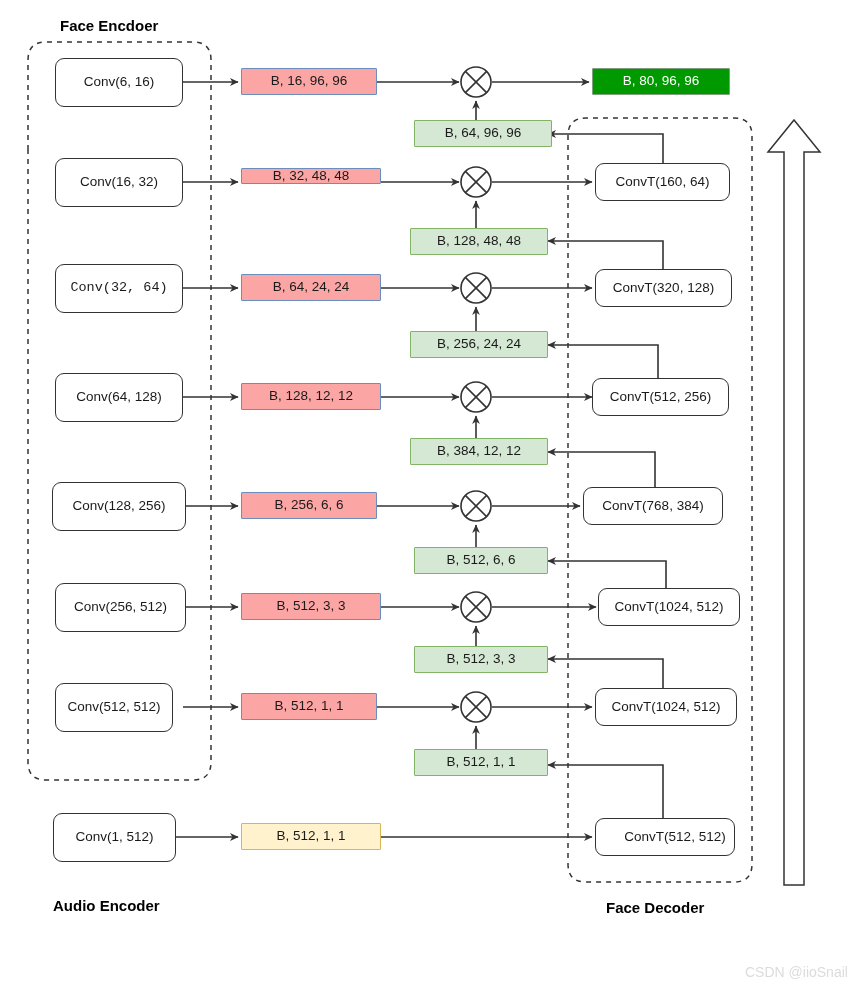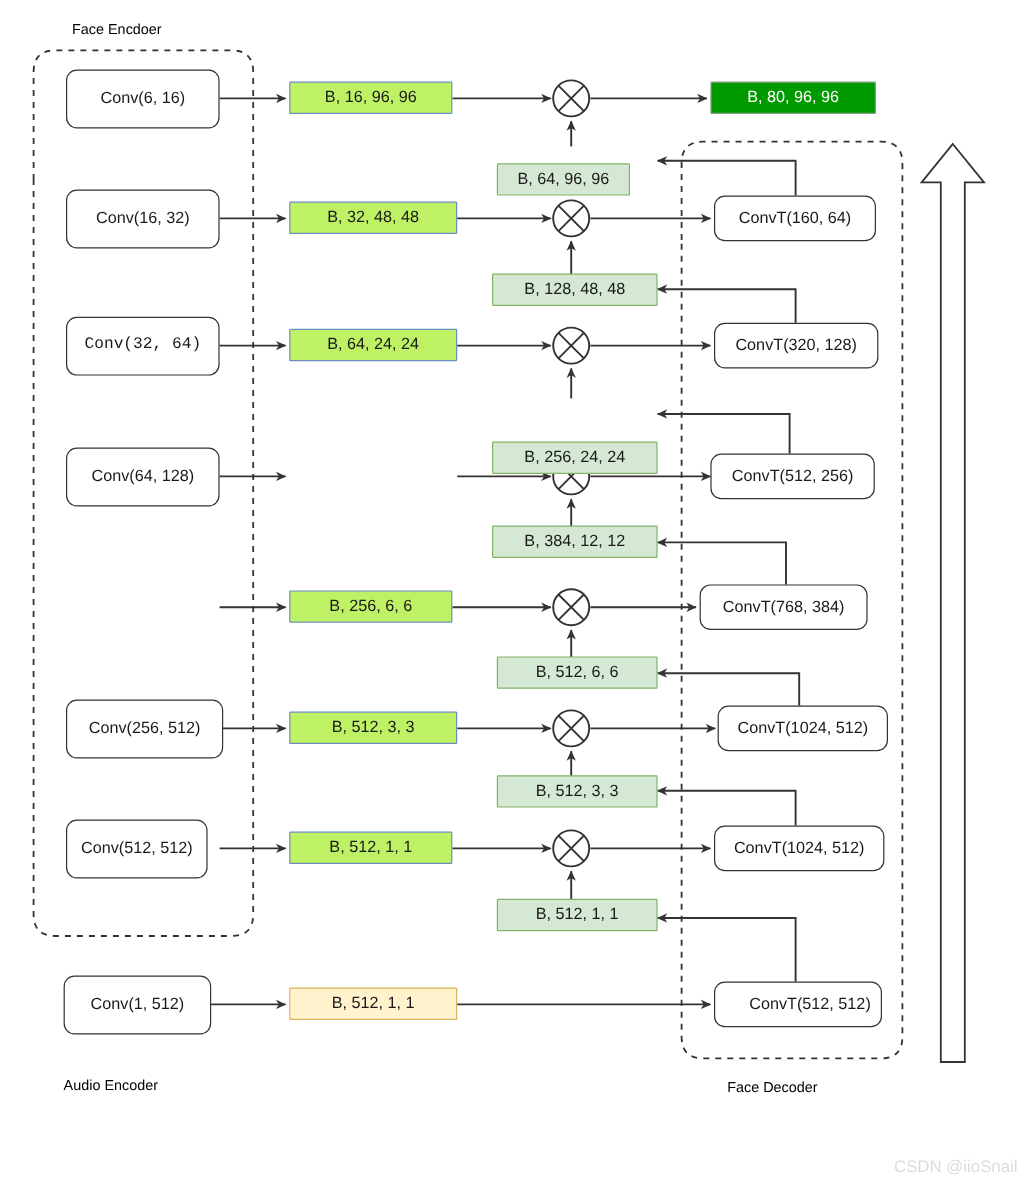--- a/index.html
+++ b/index.html
@@ -34,21 +34,21 @@
     z-index:3;
   }
   
   .blk{
     background:#ffffff;
     border:1.6px solid #333333;
     border-radius:9px;
   }
   
   .tensor-blue{
-    background:#bef264;
+    background:#fca5a5;
     border:1.3px solid #6c8ebf;
     border-radius:1px;
   }
   
   .tensor-green{
     background:#d5e8d4;
     border:1.3px solid #82b366;
     border-radius:1px;
   }
   
@@ -59,22 +59,22 @@
   }
   
   .tensor-out{
     background:#009900;
     border:1.3px solid #7f9f7f;
     border-radius:1px;
     color:#ffffff;
   }
   .group-label{
     position:absolute;
-    font-size:12px;
-    font-weight:normal;
+    font-size:15px;
+    font-weight:bold;
     color:#000000;
     white-space:nowrap;
     z-index:4;
   }
   .watermark{
     position:absolute;
     font-size:14px;
     color:#dcdcdc;
     white-space:nowrap;
     z-index:5;
@@ -182,38 +182,40 @@
       <path d="M794,120 L820,152 L804,152 L804,885 L784,885 L784,152 L768,152 Z" stroke="#333333" stroke-width="1.5" fill="#ffffff"></path>
     </g>
   </svg>
 
   <div class="group-label" style="left:60px; top:17px;">Face Encdoer</div>
 
   <div class="node blk" style="left:55px; top:58px; width:128px; height:49px;">Conv(6, 16)</div>
   <div class="node blk" style="left:55px; top:158px; width:128px; height:49px;">Conv(16, 32)</div>
   <div class="node blk" style="left:55px; top:264px; width:128px; height:49px;font-family:Liberation Mono, monospace;">Conv(32, 64)</div>
   <div class="node blk" style="left:55px; top:373px; width:128px; height:49px;">Conv(64, 128)</div>
+  <div class="node blk" style="left:52px; top:482px; width:134px; height:49px;">Conv(128, 256)</div>
   <div class="node blk" style="left:55px; top:583px; width:131px; height:49px;">Conv(256, 512)</div>
   <div class="node blk" style="left:55px; top:683px; width:118px; height:49px;">Conv(512, 512)</div>
 
   <div class="node blk" style="left:53px; top:813px; width:123px; height:49px;">Conv(1, 512)</div>
   <div class="group-label" style="left:53px; top:897px;">Audio Encoder</div>
 
   <div class="node tensor-blue" style="left:241px; top:68px; width:136px; height:27px;">B, 16, 96, 96</div>
-  <div class="node tensor-blue" style="left:241px; top:168px; width:140px; height:27px;">B, 32, 48, 48</div>
+  <div class="node tensor-blue" style="left:241px; top:168px; width:140px; height:16px;">B, 32, 48, 48</div>
   <div class="node tensor-blue" style="left:241px; top:274px; width:140px; height:27px;">B, 64, 24, 24</div>
+  <div class="node tensor-blue" style="left:241px; top:383px; width:140px; height:27px;">B, 128, 12, 12</div>
   <div class="node tensor-blue" style="left:241px; top:492px; width:136px; height:27px;">B, 256, 6, 6</div>
   <div class="node tensor-blue" style="left:241px; top:593px; width:140px; height:27px;">B, 512, 3, 3</div>
   <div class="node tensor-blue" style="left:241px; top:693px; width:136px; height:27px;">B, 512, 1, 1</div>
 
   <div class="node tensor-orange" style="left:241px; top:823px; width:140px; height:27px;">B, 512, 1, 1</div>
 
-  <div class="node tensor-green" style="left:414px; top:120px; width:111px; height:27px;margin-top:16px;">B, 64, 96, 96</div>
+  <div class="node tensor-green" style="left:414px; top:120px; width:138px; height:27px;">B, 64, 96, 96</div>
   <div class="node tensor-green" style="left:410px; top:228px; width:138px; height:27px;">B, 128, 48, 48</div>
-  <div class="node tensor-green" style="left:410px; top:331px; width:138px; height:27px;margin-top:37px;">B, 256, 24, 24</div>
+  <div class="node tensor-green" style="left:410px; top:331px; width:138px; height:27px;">B, 256, 24, 24</div>
   <div class="node tensor-green" style="left:410px; top:438px; width:138px; height:27px;">B, 384, 12, 12</div>
   <div class="node tensor-green" style="left:414px; top:547px; width:134px; height:27px;">B, 512, 6, 6</div>
   <div class="node tensor-green" style="left:414px; top:646px; width:134px; height:27px;">B, 512, 3, 3</div>
   <div class="node tensor-green" style="left:414px; top:749px; width:134px; height:27px;">B, 512, 1, 1</div>
 
   <div class="node tensor-out" style="left:592px; top:68px; width:138px; height:27px;">B, 80, 96, 96</div>
 
   <div class="node blk" style="left:595px; top:163px; width:135px; height:38px;">ConvT(160, 64)</div>
   <div class="node blk" style="left:595px; top:269px; width:137px; height:38px;">ConvT(320, 128)</div>
   <div class="node blk" style="left:592px; top:378px; width:137px; height:38px;">ConvT(512, 256)</div>

